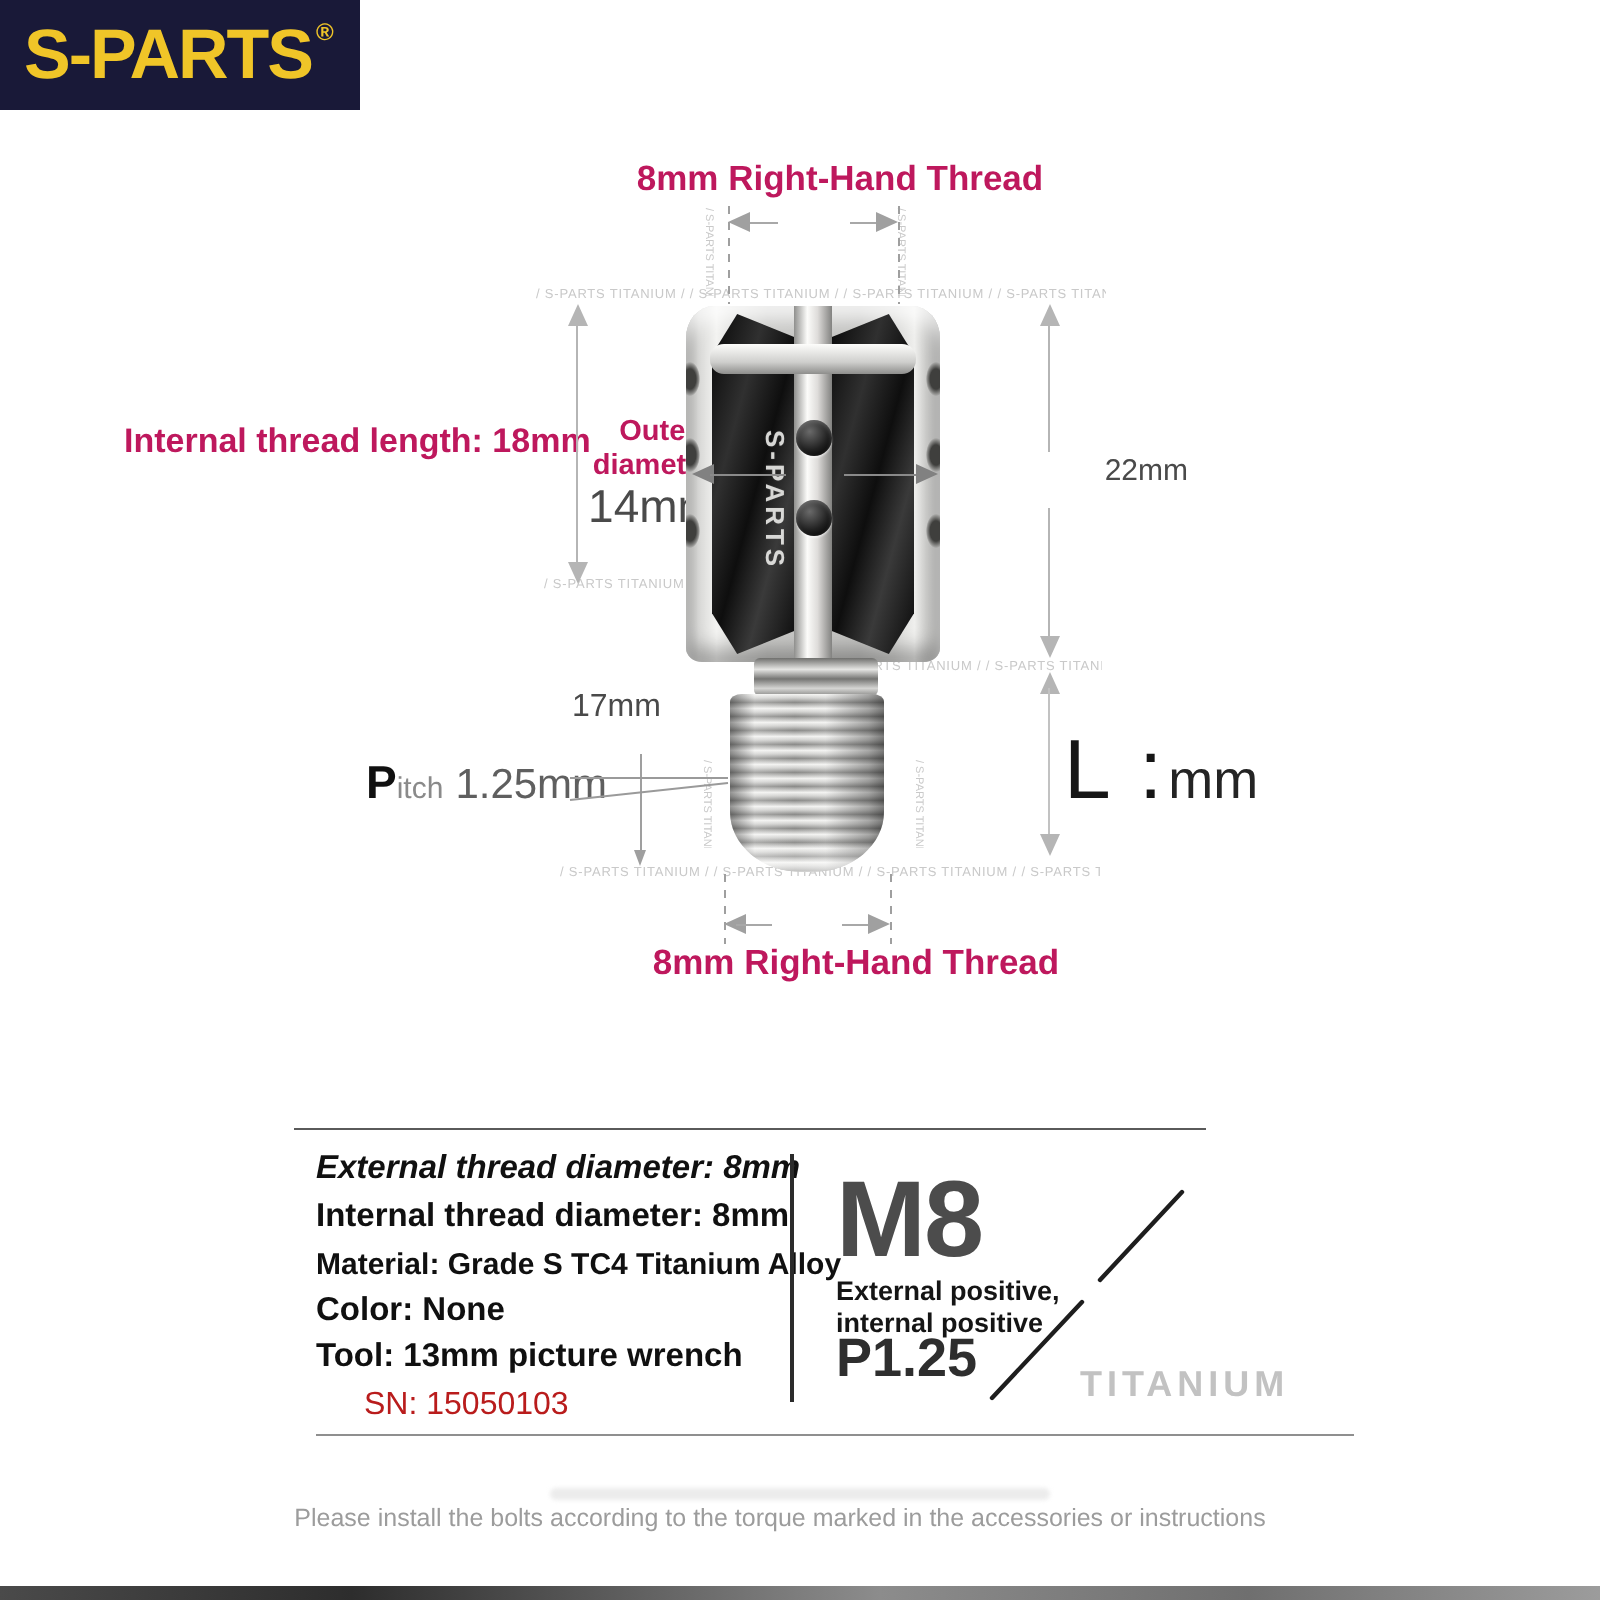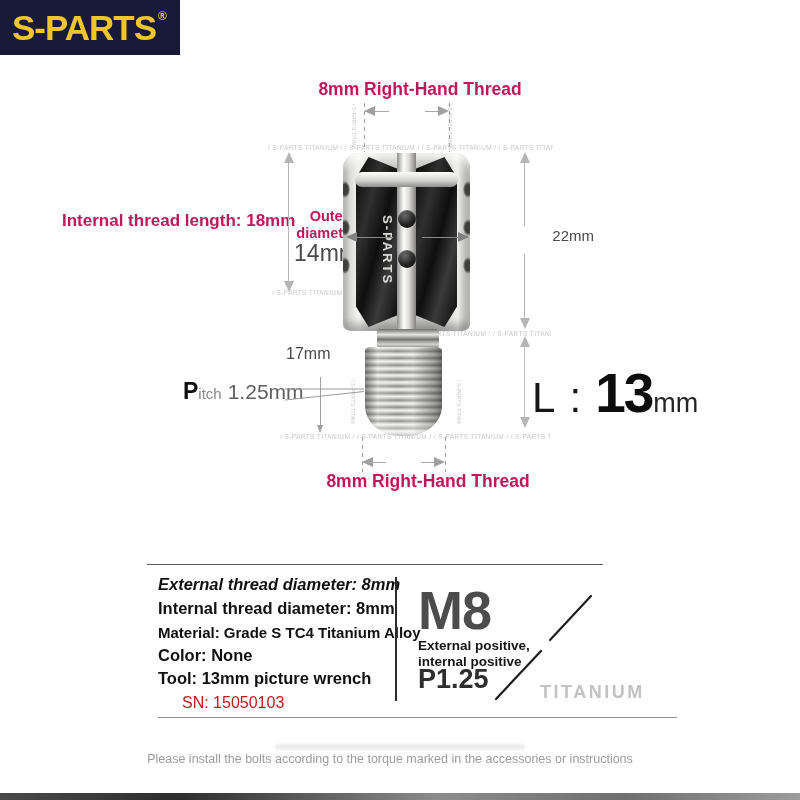--- a/index.html
+++ b/index.html
@@ -161,21 +161,20 @@
   <div class="vline" style="left:524px; top:160px; height:66px;"></div>
   <div class="val" style="left:496px; top:227px; width:58px; text-align:right; font-size:15px;margin-left:40px;">22mm</div>
   <div class="vline" style="left:524px; top:254px; height:66px;"></div>
   <div class="ah down" style="left:520px; top:318px;"></div>
 
   <div class="ah up" style="left:520px; top:336px;"></div>
   <div class="vline" style="left:524px; top:344px; height:78px; background:#c2c2c2;"></div>
   <div class="ah down" style="left:520px; top:417px;"></div>
   <div class="ldim">
     <span class="l1">L :</span>
-    <span class="l2">13</span>
     <span class="l3">mm</span>
   </div>
 
   <div class="val" style="left:286px; top:345px; font-size:16px;">17mm</div>
   <div class="vline" style="left:320px; top:377px; height:48px; background:#9f9f9f;"></div>
   <div class="ah sm down" style="left:317px; top:425px;"></div>
 
   <div class="pitch">
     <span class="p1">P</span>
     <span class="p2">itch</span>

